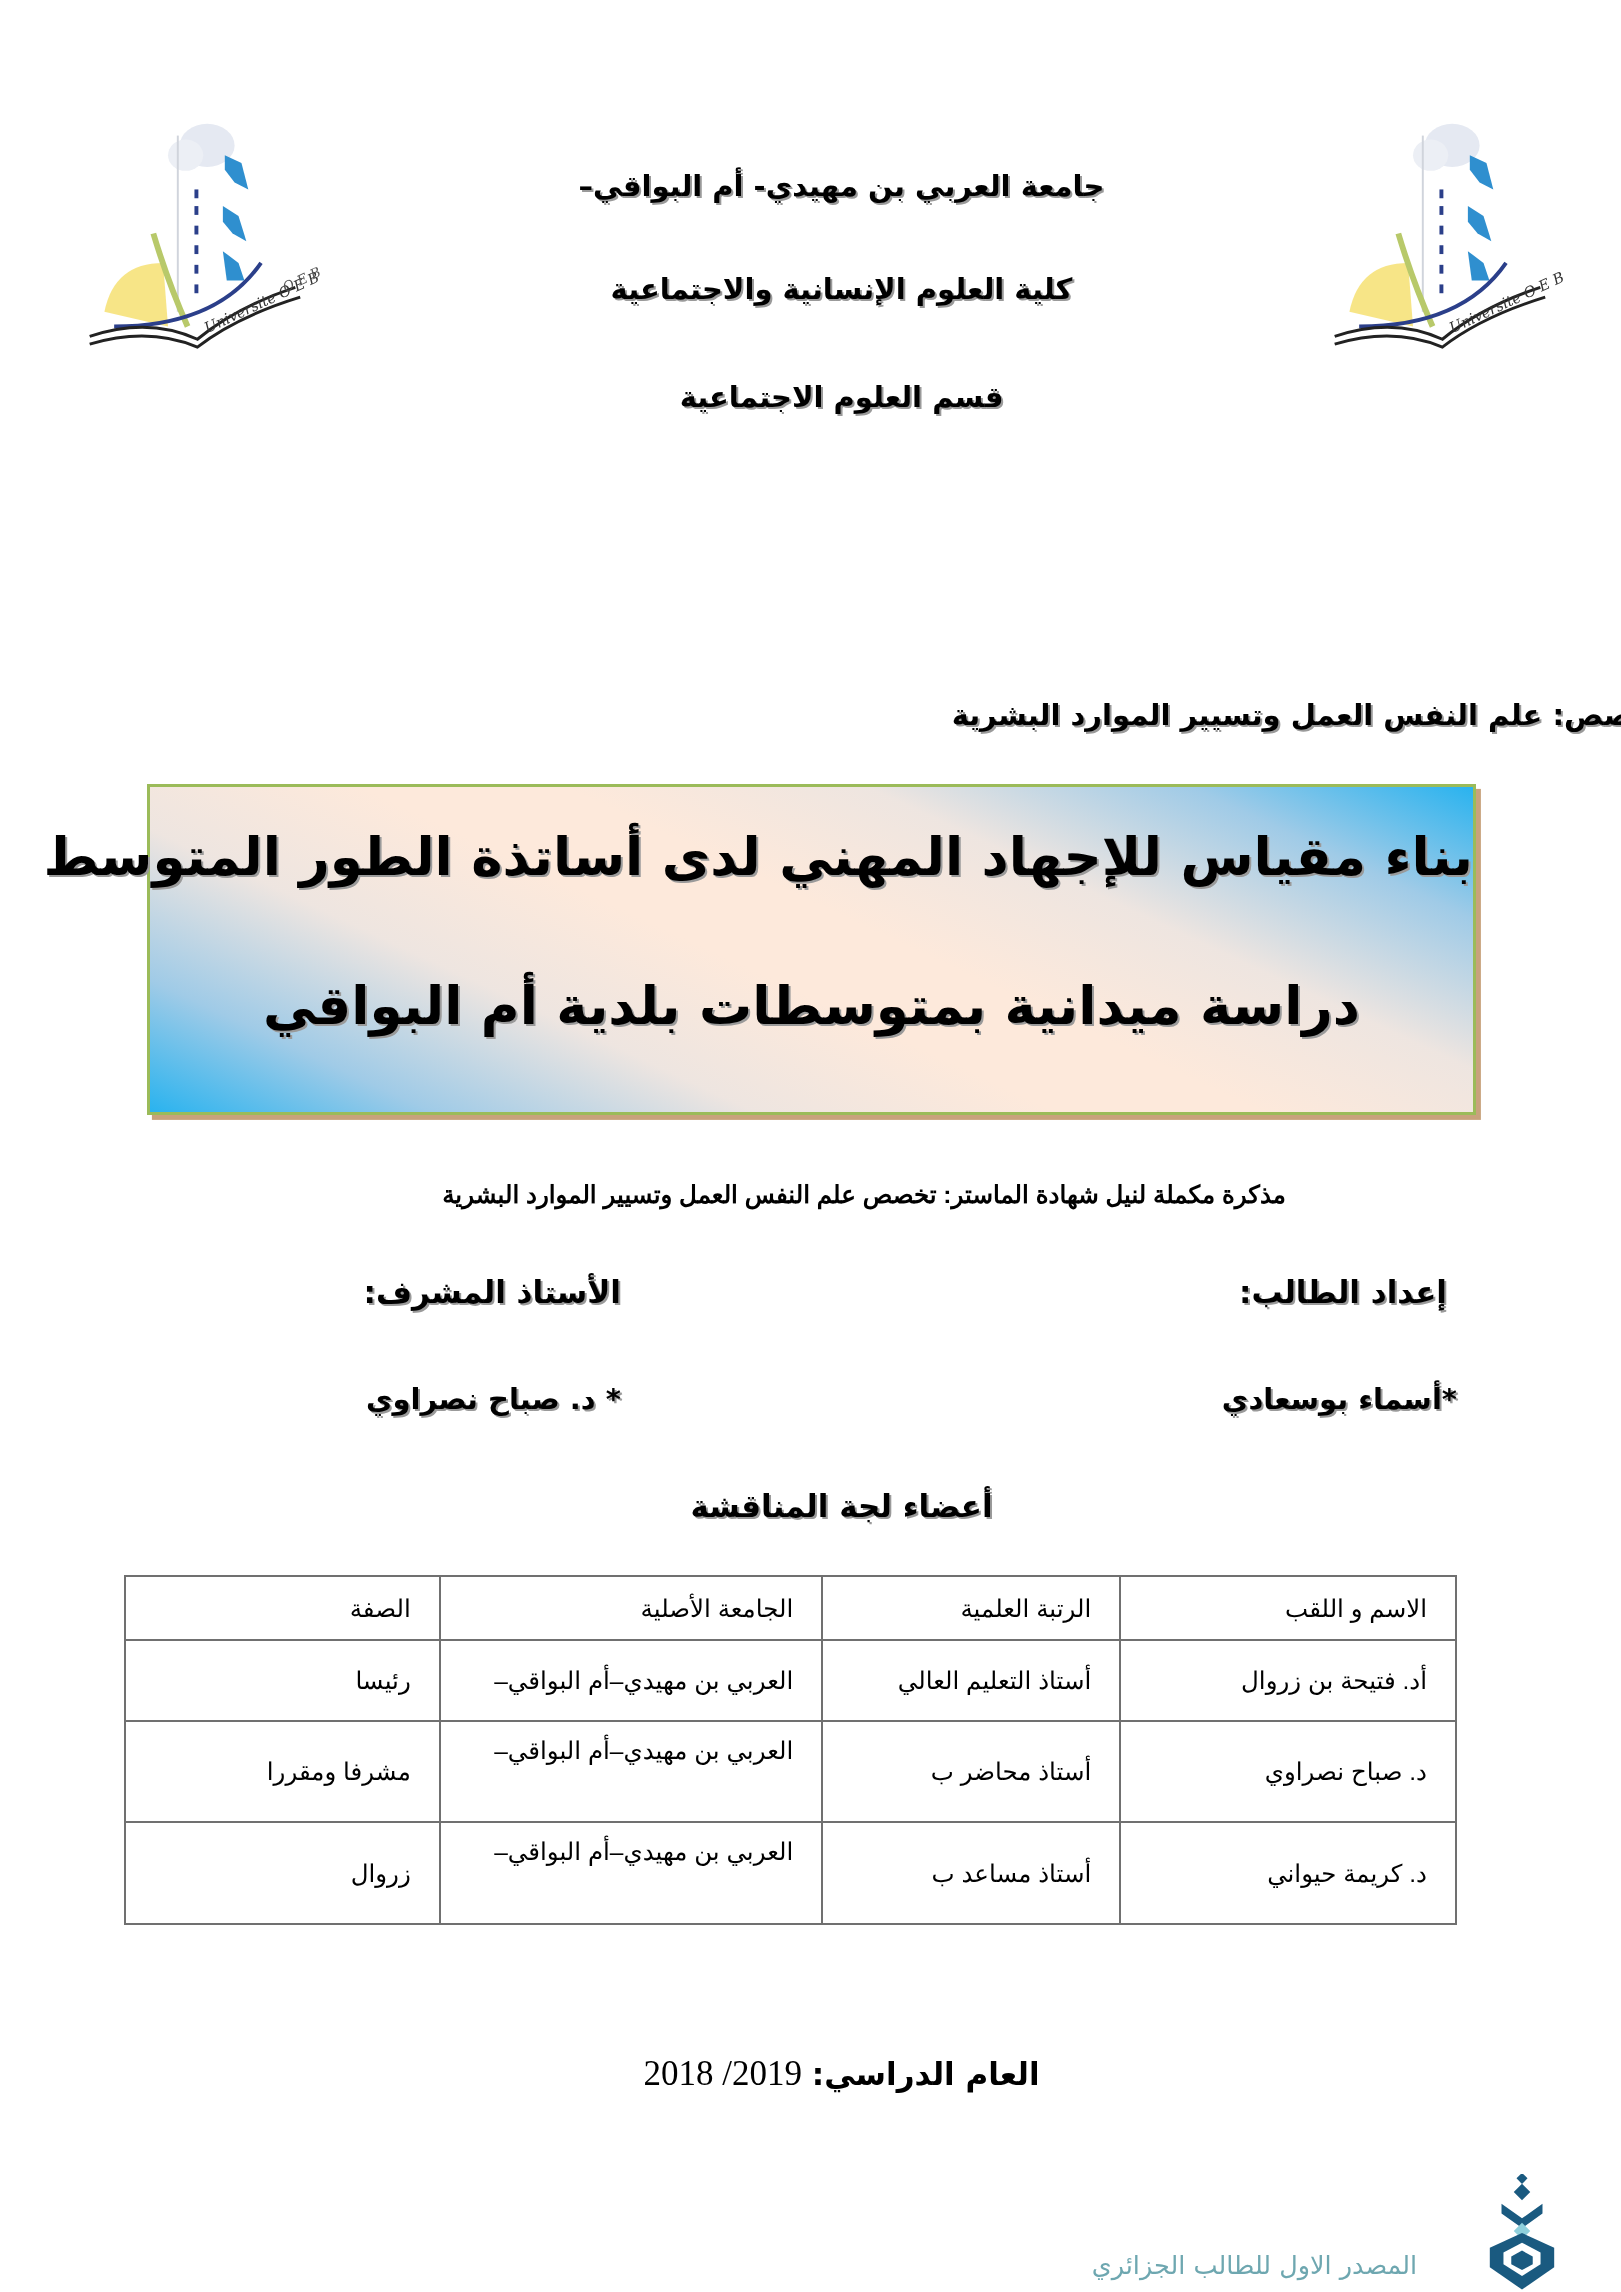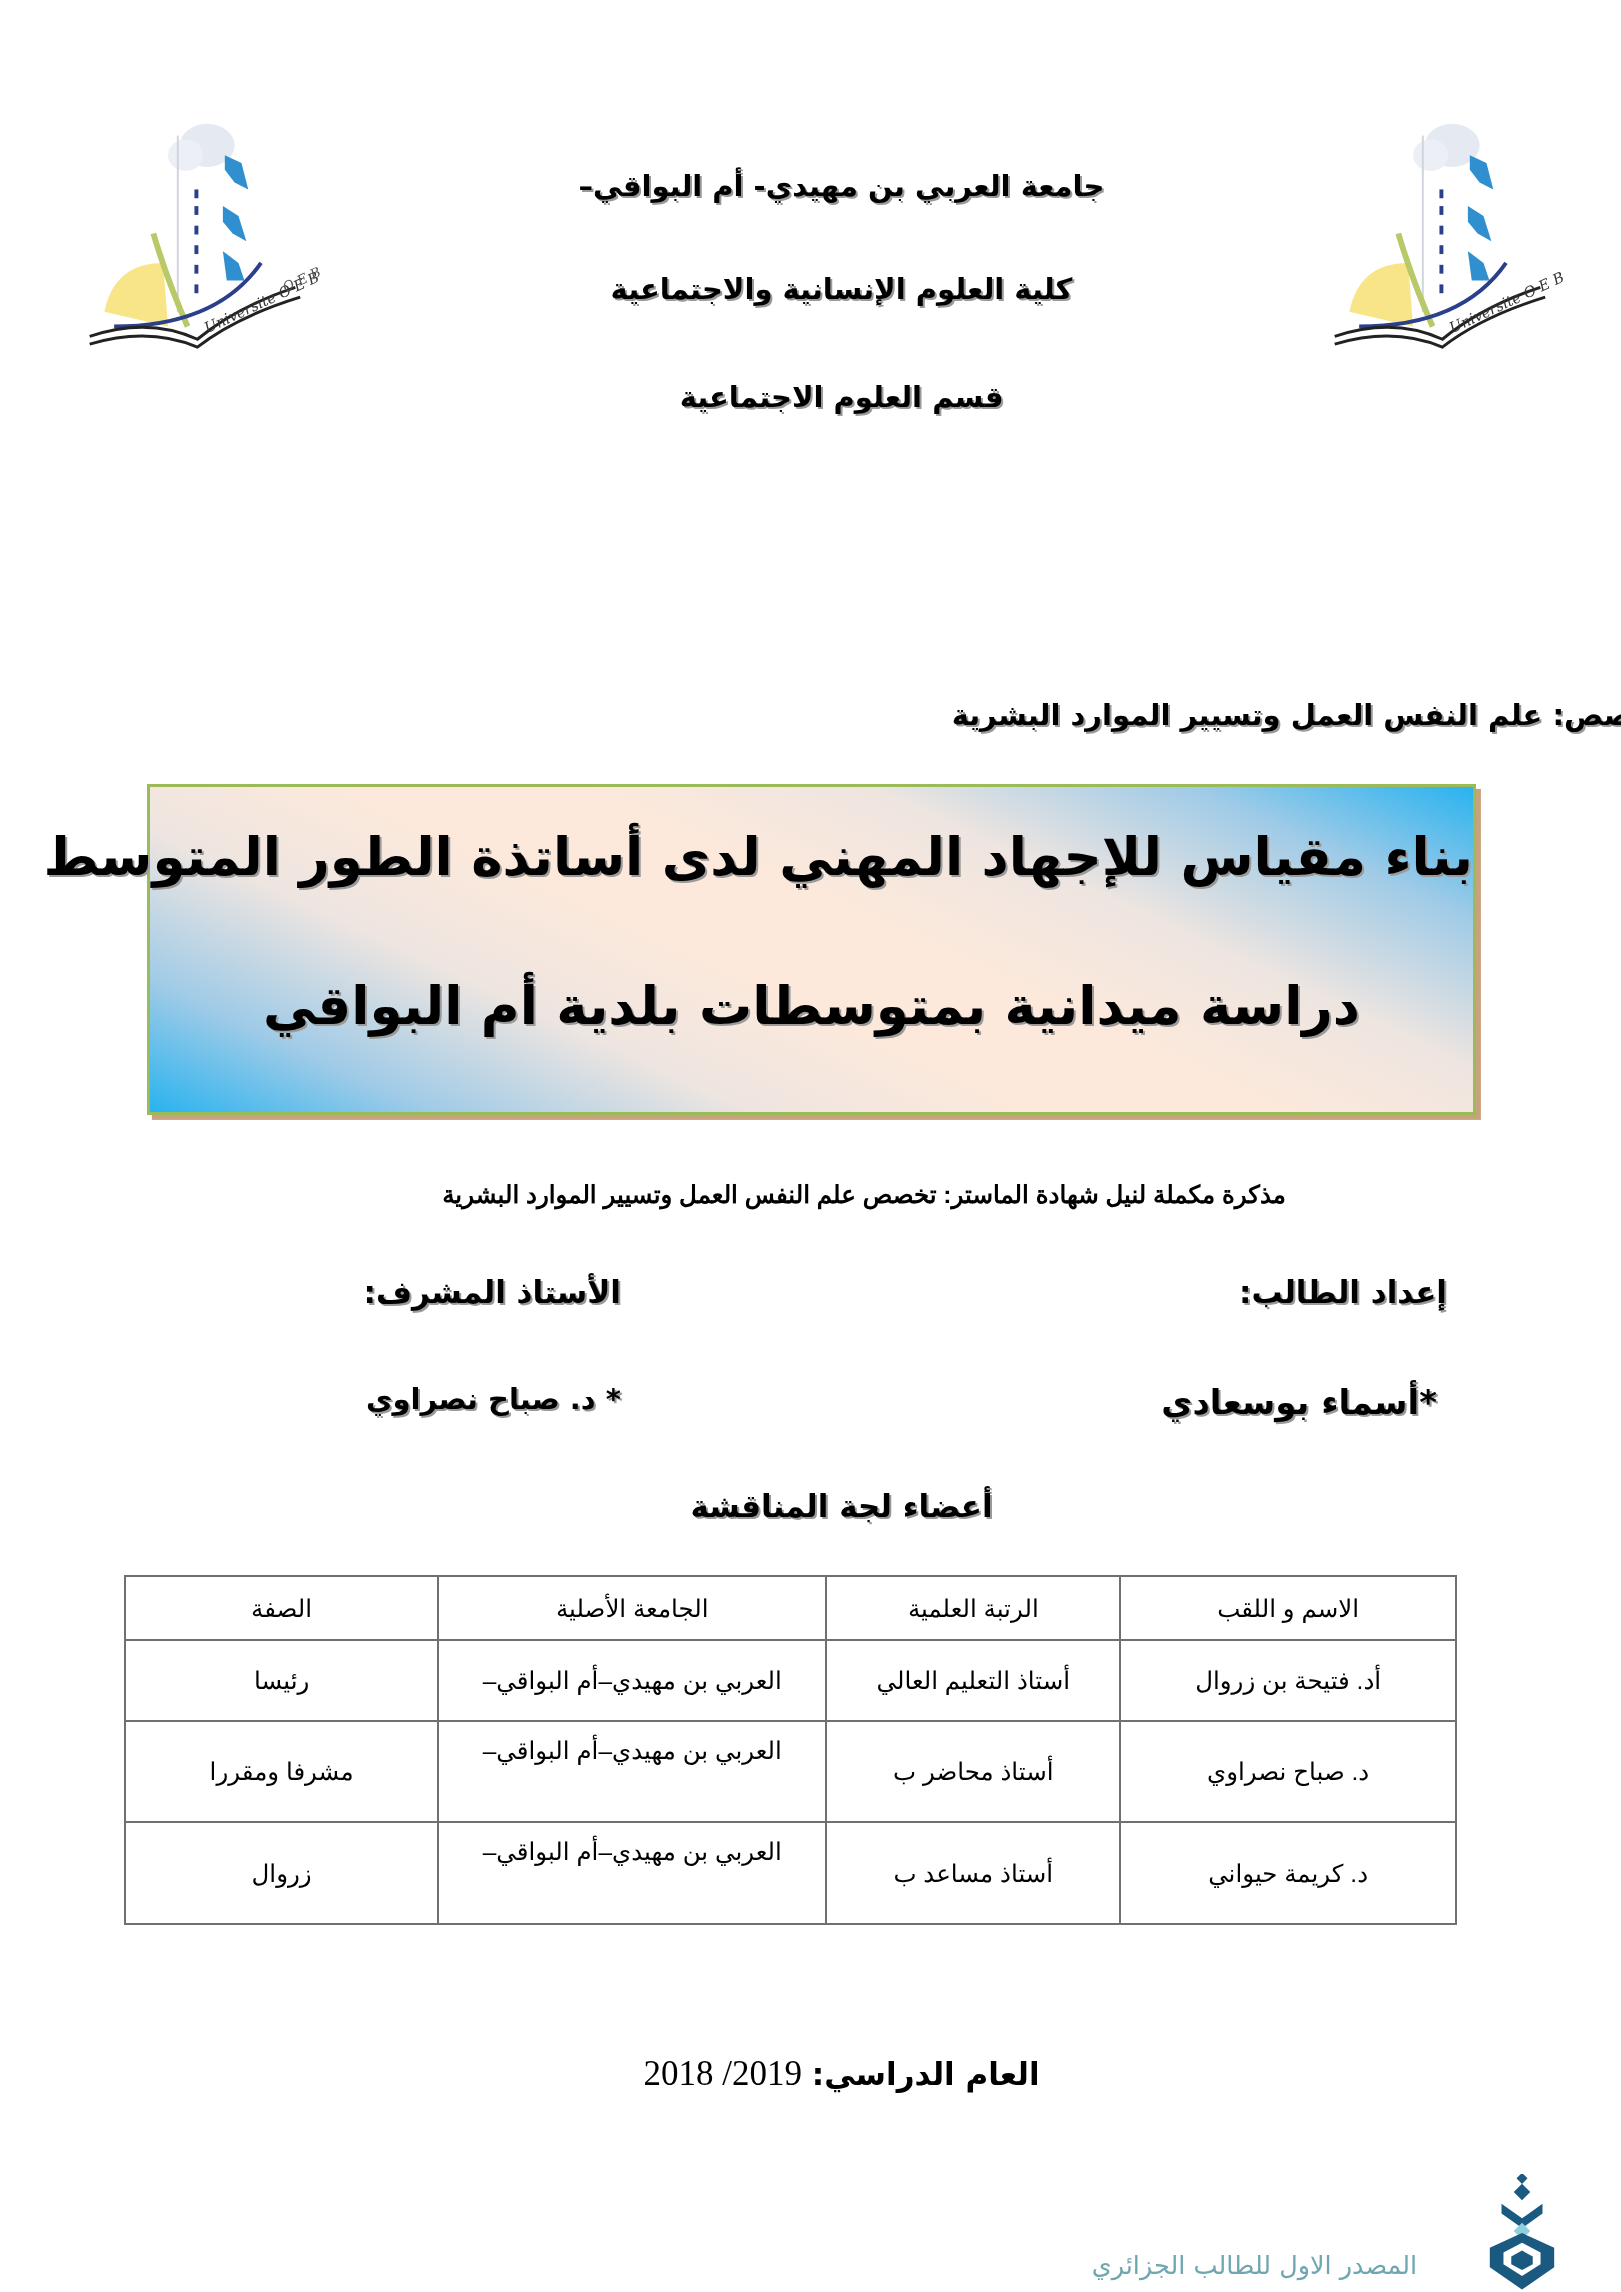--- a/index.html
+++ b/index.html
@@ -53,33 +53,33 @@
     #title-1 { top: 39px; }
     #title-2 { top: 188px; }
 
     #thesis-note {
       top: 1180px; left: 0; width: 1255px; text-align: right;
       font-family: "Liberation Sans", sans-serif; font-size: 24.5px; font-weight: bold;
     }
 
     #prepared-label { top: 1274px; right: 174px; font-size: 31px; }
     #supervisor-label { top: 1274px; right: 1000px; font-size: 31px; }
-    #student-name { top: 1382px; right: 184px; font-size: 34px; margin-left: 40px; }
+    #student-name { top: 1382px; right: 164px; font-size: 29px; margin-left: 40px; }
     #supervisor-name { top: 1382px; right: 1000px; font-size: 29px; }
 
     #committee-title { top: 1488px; left: 0; width: 1621px; text-align: center; font-size: 31px; }
 
     
     .committee {
       position: absolute; left: 124px; top: 1575px; width: 1333px;
       border-collapse: collapse; direction: rtl;
       font-family: "Liberation Sans", sans-serif; font-size: 24.5px;
     }
     .committee td, .committee th {
-      border: 2px solid #707070; padding: 0 14px; text-align: center;
+      border: 2px solid #707070; padding: 0 28px; text-align: right;
       font-weight: normal; vertical-align: middle;
     }
     .committee tr.hdr { height: 64px; }
     .committee tr.r1 { height: 81px; }
     .committee tr.r2 { height: 101px; }
     .committee tr.r3 { height: 102px; }
     .committee .c-name { width: 314px; }
     .committee .c-rank { width: 271px; }
     .committee .c-univ { width: 368px; }
     .committee .c-role { width: 291px; }

